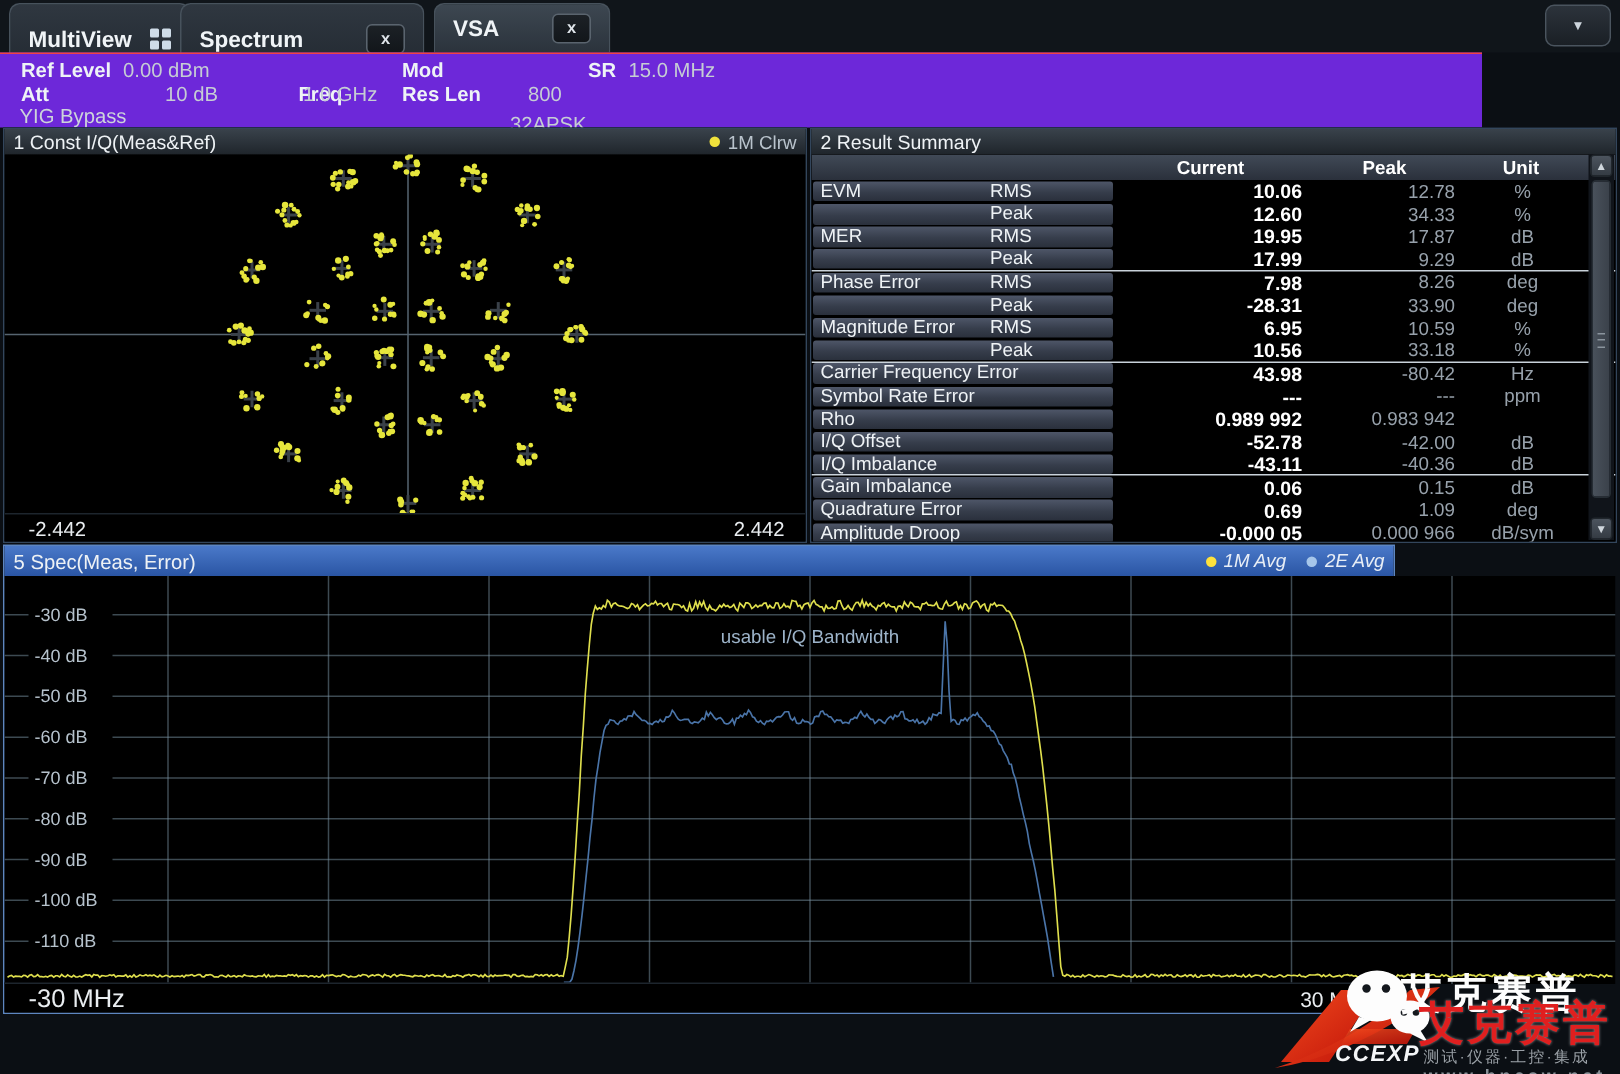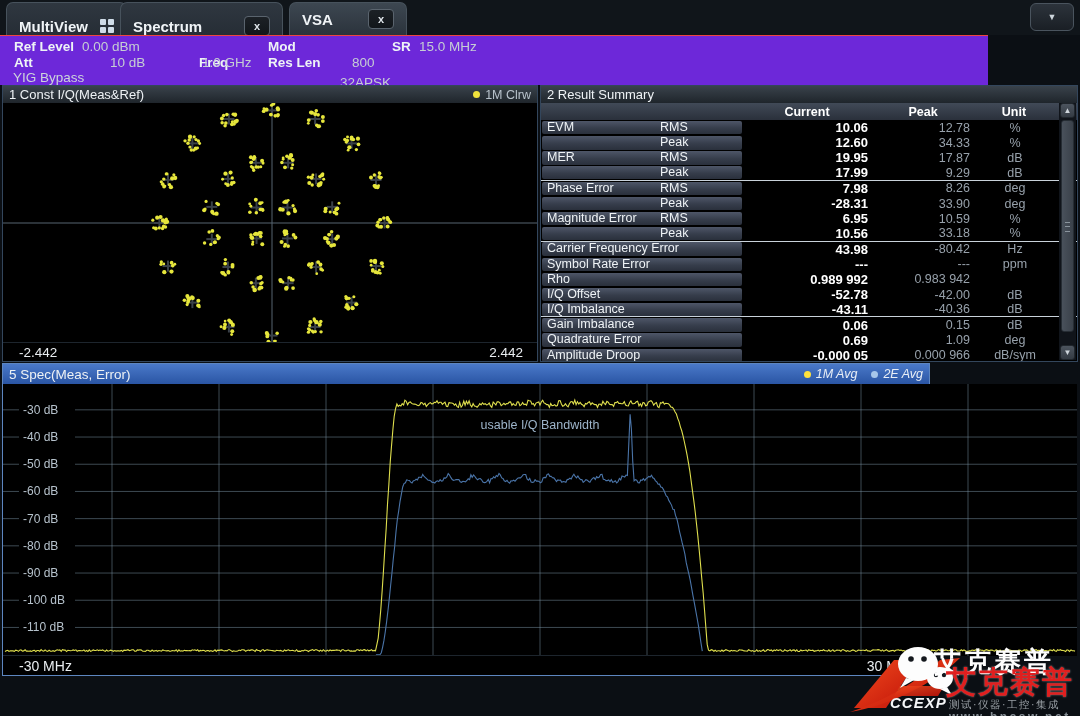--- a/index.html
+++ b/index.html
@@ -794,21 +794,21 @@
         <rect x="16" y="209.24" width="56" height="13" fill="#000"></rect>
         <text x="20" y="220.24" fill="#b6c2cc" font-size="12">-100 dB</text>
         <line x1="0" y1="243.44" x2="1074" y2="243.44" stroke="#7b93a4" stroke-width="1" opacity="0.5"></line>
         <rect x="16" y="236.44" width="56" height="13" fill="#000"></rect>
         <text x="20" y="247.44" fill="#b6c2cc" font-size="12">-110 dB</text>
         <polyline points="2.0,267.5 3.3,266.7 4.7,266.3 6.0,267.4 7.3,266.8 8.7,266.9 10.0,266.9 11.4,267.3 12.7,266.2 14.0,266.4 15.4,267.4 16.7,266.2 18.0,265.8 19.4,267.1 20.7,266.9 22.1,265.8 23.4,267.1 24.7,267.1 26.1,267.3 27.4,266.9 28.7,267.4 30.1,266.6 31.4,266.3 32.8,267.5 34.1,266.5 35.4,266.5 36.8,267.3 38.1,265.6 39.4,266.8 40.8,267.2 42.1,265.9 43.5,266.9 44.8,267.4 46.1,266.2 47.5,267.3 48.8,267.3 50.1,266.7 51.5,267.4 52.8,266.5 54.2,265.8 55.5,266.2 56.8,265.9 58.2,267.3 59.5,265.6 60.8,266.1 62.2,266.0 63.5,267.5 64.9,266.4 66.2,266.5 67.5,266.8 68.9,266.5 70.2,265.9 71.5,266.4 72.9,265.8 74.2,267.3 75.6,266.5 76.9,266.6 78.2,266.7 79.6,266.7 80.9,265.9 82.2,267.4 83.6,266.5 84.9,267.4 86.3,265.8 87.6,267.4 88.9,266.8 90.3,265.9 91.6,266.5 92.9,266.5 94.3,265.8 95.6,266.6 97.0,266.1 98.3,266.5 99.6,265.9 101.0,266.8 102.3,267.4 103.6,266.1 105.0,267.2 106.3,266.8 107.7,266.2 109.0,266.6 110.3,267.3 111.7,266.5 113.0,267.1 114.3,266.9 115.7,266.7 117.0,267.1 118.4,266.3 119.7,267.4 121.0,266.1 122.4,266.4 123.7,266.1 125.0,265.7 126.4,266.7 127.7,266.3 129.1,265.7 130.4,265.7 131.7,267.1 133.1,267.2 134.4,265.9 135.7,266.1 137.1,265.7 138.4,266.1 139.8,267.3 141.1,267.2 142.4,267.4 143.8,266.3 145.1,266.2 146.4,266.9 147.8,267.3 149.1,266.0 150.5,267.1 151.8,266.9 153.1,266.4 154.5,267.3 155.8,266.6 157.1,266.7 158.5,267.2 159.8,265.9 161.2,266.5 162.5,266.7 163.8,266.9 165.2,266.6 166.5,267.1 167.8,267.2 169.2,266.5 170.5,266.7 171.9,266.9 173.2,265.7 174.5,267.5 175.9,265.8 177.2,267.2 178.5,266.8 179.9,267.1 181.2,266.3 182.6,266.6 183.9,266.6 185.2,266.8 186.6,266.6 187.9,266.9 189.2,265.8 190.6,266.2 191.9,265.8 193.3,266.7 194.6,265.8 195.9,267.2 197.3,266.4 198.6,266.7 199.9,266.4 201.3,266.5 202.6,267.4 204.0,266.6 205.3,266.5 206.6,267.3 208.0,266.6 209.3,267.4 210.6,267.1 212.0,265.8 213.3,267.4 214.7,266.2 216.0,266.4 217.3,266.1 218.7,265.9 220.0,266.5 221.3,267.0 222.7,266.5 224.0,266.9 225.4,265.7 226.7,265.8 228.0,266.6 229.4,267.5 230.7,266.8 232.0,267.2 233.4,267.3 234.7,267.1 236.1,266.1 237.4,266.7 238.7,265.7 240.1,265.8 241.4,266.1 242.7,267.3 244.1,266.4 245.4,266.0 246.8,266.6 248.1,265.9 249.4,265.8 250.8,266.4 252.1,267.4 253.4,265.6 254.8,266.5 256.1,266.5 257.5,267.5 258.8,266.1 260.1,265.6 261.5,267.0 262.8,266.3 264.1,265.8 265.5,266.1 266.8,266.2 268.2,266.5 269.5,266.6 270.8,266.9 272.2,267.2 273.5,266.3 274.8,266.5 276.2,266.8 277.5,266.4 278.9,267.0 280.2,267.4 281.5,266.0 282.9,266.8 284.2,266.2 285.5,265.8 286.9,266.7 288.2,266.5 289.6,266.4 290.9,266.8 292.2,267.1 293.6,265.7 294.9,267.3 296.2,267.1 297.6,267.4 298.9,266.5 300.3,266.9 301.6,266.0 302.9,266.3 304.3,266.7 305.6,267.5 306.9,266.4 308.3,266.1 309.6,265.6 311.0,266.6 312.3,265.8 313.6,265.8 315.0,266.4 316.3,267.2 317.6,266.1 319.0,267.3 320.3,265.7 321.7,267.0 323.0,267.1 324.3,266.1 325.7,267.1 327.0,266.0 328.3,266.6 329.7,266.4 331.0,266.4 332.4,266.3 333.7,265.9 335.0,266.2 336.4,266.2 337.7,267.5 339.0,265.7 340.4,265.7 341.7,266.8 343.1,266.9 344.4,266.3 345.7,266.1 347.1,267.1 348.4,266.9 349.7,267.2 351.1,266.9 352.4,267.2 353.8,265.7 355.1,265.8 356.4,266.6 357.8,265.8 359.1,266.7 360.4,265.9 361.8,265.7 363.1,266.9 364.5,265.9 365.8,266.8 367.1,266.4 368.5,265.7 369.8,266.9 371.1,266.4 372.5,266.8 373.8,260.9 375.2,254.1 376.5,240.5 377.8,225.4 379.2,206.1 380.5,186.5 381.8,165.3 383.2,144.3 384.5,120.2 385.9,100.0 387.2,78.5 388.5,62.1 389.9,45.5 391.2,32.3 392.5,24.8 393.9,20.0 395.2,22.3 396.6,21.2 397.9,22.0 399.2,19.7 400.6,20.9 401.9,16.2 403.2,17.4 404.6,20.8 405.9,18.4 407.3,17.9 408.6,19.4 409.9,20.0 411.3,20.1 412.6,20.3 413.9,21.0 415.3,21.7 416.6,21.1 418.0,18.4 419.3,18.9 420.6,20.7 422.0,19.2 423.3,22.4 424.6,20.9 426.0,19.4 427.3,18.6 428.7,19.9 430.0,19.7 431.3,18.3 432.7,18.6 434.0,16.8 435.3,19.3 436.7,18.3 438.0,18.3 439.4,20.4 440.7,19.1 442.0,18.2 443.4,22.2 444.7,22.5 446.0,18.7 447.4,18.9 448.7,19.0 450.1,19.5 451.4,21.1 452.7,19.9 454.1,22.7 455.4,23.4 456.7,18.4 458.1,23.1 459.4,21.5 460.8,17.1 462.1,21.2 463.4,17.2 464.8,20.0 466.1,16.9 467.4,21.0 468.8,22.9 470.1,19.6 471.5,22.0 472.8,22.3 474.1,23.2 475.5,21.7 476.8,19.6 478.1,20.8 479.5,18.8 480.8,20.3 482.2,19.7 483.5,21.0 484.8,20.6 486.2,19.0 487.5,21.9 488.8,23.3 490.2,18.1 491.5,19.4 492.9,21.0 494.2,17.9 495.5,17.9 496.9,18.9 498.2,21.7 499.5,20.7 500.9,19.3 502.2,20.7 503.6,19.6 504.9,19.7 506.2,18.1 507.6,17.9 508.9,21.4 510.2,19.6 511.6,21.1 512.9,21.3 514.3,17.9 515.6,18.0 516.9,21.7 518.3,20.7 519.6,18.5 520.9,20.5 522.3,20.1 523.6,21.3 525.0,16.3 526.3,16.7 527.6,16.9 529.0,20.2 530.3,19.5 531.6,21.9 533.0,19.1 534.3,18.4 535.7,18.0 537.0,21.0 538.3,18.0 539.7,16.3 541.0,18.9 542.3,19.5 543.7,20.6 545.0,20.6 546.4,23.3 547.7,19.6 549.0,21.6 550.4,21.5 551.7,20.6 553.0,22.0 554.4,21.5 555.7,16.7 557.1,16.5 558.4,20.0 559.7,22.2 561.1,21.5 562.4,19.7 563.7,21.6 565.1,22.8 566.4,19.7 567.8,17.7 569.1,17.6 570.4,20.0 571.8,16.1 573.1,20.6 574.4,17.6 575.8,20.0 577.1,18.3 578.5,20.2 579.8,20.9 581.1,22.6 582.5,19.5 583.8,20.1 585.1,18.5 586.5,17.7 587.8,20.6 589.2,18.8 590.5,20.1 591.8,20.6 593.2,20.5 594.5,23.3 595.8,20.2 597.2,20.0 598.5,21.5 599.9,17.3 601.2,19.3 602.5,20.5 603.9,17.4 605.2,18.2 606.5,20.3 607.9,20.6 609.2,20.5 610.6,22.4 611.9,18.5 613.2,18.6 614.6,17.6 615.9,19.5 617.2,19.4 618.6,19.7 619.9,19.6 621.3,17.6 622.6,21.1 623.9,21.8 625.3,22.0 626.6,18.7 627.9,16.8 629.3,19.8 630.6,19.8 632.0,19.2 633.3,17.8 634.6,17.2 636.0,21.9 637.3,19.8 638.6,22.3 640.0,18.5 641.3,18.9 642.7,21.8 644.0,21.3 645.3,18.1 646.7,17.2 648.0,16.7 649.3,18.1 650.7,21.2 652.0,19.4 653.4,18.6 654.7,22.7 656.0,23.6 657.4,18.8 658.7,19.2 660.0,17.9 661.4,20.2 662.7,19.4 664.1,19.5 665.4,19.7 666.7,21.1 668.1,23.3 669.4,23.3 670.7,25.0 672.1,28.1 673.4,30.0 674.8,34.6 676.1,37.8 677.4,42.8 678.8,47.0 680.1,52.1 681.4,58.0 682.8,64.7 684.1,71.2 685.5,79.1 686.8,87.0 688.1,96.8 689.5,107.1 690.8,116.6 692.1,127.0 693.5,139.8 694.8,151.9 696.2,166.0 697.5,180.1 698.8,194.8 700.2,209.2 701.5,225.8 702.8,242.7 704.2,260.4 705.5,266.2 706.9,266.9 708.2,265.7 709.5,266.1 710.9,267.2 712.2,266.2 713.5,267.4 714.9,266.8 716.2,266.8 717.6,267.3 718.9,266.0 720.2,267.2 721.6,266.4 722.9,265.7 724.2,266.2 725.6,266.8 726.9,267.3 728.3,266.3 729.6,267.0 730.9,266.5 732.3,266.7 733.6,267.2 734.9,267.0 736.3,265.9 737.6,266.0 739.0,266.1 740.3,266.6 741.6,266.9 743.0,267.0 744.3,267.2 745.6,265.8 747.0,266.6 748.3,267.1 749.7,266.6 751.0,267.4 752.3,267.3 753.7,265.8 755.0,267.4 756.3,266.6 757.7,267.3 759.0,266.7 760.4,265.8 761.7,267.4 763.0,267.0 764.4,265.6 765.7,265.7 767.0,266.6 768.4,266.0 769.7,267.3 771.1,266.0 772.4,266.7 773.7,265.6 775.1,266.6 776.4,266.0 777.7,265.9 779.1,267.3 780.4,267.3 781.8,265.8 783.1,266.6 784.4,267.1 785.8,266.6 787.1,265.8 788.4,267.1 789.8,266.1 791.1,265.9 792.5,267.2 793.8,265.9 795.1,267.5 796.5,267.4 797.8,266.0 799.1,266.8 800.5,266.5 801.8,266.3 803.2,266.0 804.5,267.3 805.8,265.7 807.2,266.4 808.5,266.5 809.8,266.2 811.2,267.3 812.5,266.9 813.9,266.7 815.2,266.1 816.5,267.1 817.9,266.3 819.2,266.7 820.5,265.7 821.9,266.8 823.2,266.7 824.6,267.2 825.9,265.8 827.2,267.4 828.6,266.8 829.9,265.7 831.2,267.3 832.6,266.7 833.9,266.1 835.3,266.2 836.6,266.3 837.9,267.3 839.3,265.7 840.6,265.7 841.9,266.6 843.3,267.3 844.6,266.6 846.0,267.3 847.3,267.3 848.6,266.6 850.0,265.9 851.3,266.4 852.6,267.3 854.0,267.0 855.3,266.1 856.7,266.2 858.0,266.5 859.3,266.2 860.7,266.3 862.0,266.7 863.3,265.7 864.7,267.0 866.0,266.9 867.4,267.4 868.7,266.6 870.0,265.9 871.4,266.0 872.7,266.0 874.0,265.9 875.4,265.6 876.7,265.9 878.1,267.1 879.4,265.9 880.7,267.1 882.1,266.5 883.4,265.7 884.7,266.8 886.1,267.3 887.4,266.9 888.8,266.6 890.1,266.3 891.4,267.3 892.8,266.2 894.1,266.0 895.4,265.8 896.8,266.4 898.1,266.1 899.5,266.8 900.8,266.5 902.1,267.3 903.5,267.0 904.8,267.4 906.1,267.5 907.5,267.3 908.8,267.2 910.2,267.3 911.5,265.7 912.8,265.8 914.2,265.9 915.5,266.5 916.8,266.8 918.2,265.8 919.5,266.7 920.9,266.6 922.2,267.2 923.5,265.8 924.9,265.9 926.2,266.9 927.5,267.5 928.9,265.9 930.2,266.6 931.6,266.3 932.9,267.2 934.2,266.5 935.6,265.6 936.9,266.3 938.2,266.0 939.6,265.7 940.9,266.8 942.3,265.9 943.6,266.1 944.9,266.8 946.3,266.7 947.6,265.9 948.9,267.0 950.3,266.3 951.6,265.8 953.0,265.8 954.3,267.0 955.6,267.0 957.0,267.0 958.3,265.8 959.6,266.8 961.0,266.0 962.3,266.7 963.7,267.5 965.0,267.4 966.3,266.7 967.7,266.9 969.0,266.0 970.3,266.4 971.7,266.4 973.0,265.7 974.4,266.4 975.7,266.8 977.0,265.8 978.4,266.2 979.7,266.2 981.0,267.2 982.4,266.0 983.7,265.6 985.1,266.4 986.4,266.6 987.7,266.0 989.1,266.1 990.4,266.7 991.7,267.1 993.1,265.7 994.4,266.4 995.8,267.3 997.1,266.1 998.4,267.5 999.8,267.0 1001.1,266.7 1002.4,266.7 1003.8,266.0 1005.1,266.5 1006.5,266.0 1007.8,266.2 1009.1,266.9 1010.5,266.7 1011.8,266.7 1013.1,266.9 1014.5,267.1 1015.8,266.1 1017.2,266.3 1018.5,267.4 1019.8,266.7 1021.2,265.9 1022.5,266.1 1023.8,265.9 1025.2,267.1 1026.5,267.5 1027.9,266.6 1029.2,267.3 1030.5,266.6 1031.9,266.0 1033.2,265.6 1034.5,266.6 1035.9,266.4 1037.2,266.5 1038.6,266.3 1039.9,265.7 1041.2,267.0 1042.6,266.6 1043.9,266.8 1045.2,267.2 1046.6,266.1 1047.9,266.1 1049.3,266.8 1050.6,265.6 1051.9,266.7 1053.3,267.4 1054.6,265.8 1055.9,266.4 1057.3,265.7 1058.6,266.4 1060.0,266.5 1061.3,266.7 1062.6,267.5 1064.0,265.8 1065.3,266.3 1066.6,267.4 1068.0,265.9 1069.3,266.7 1070.7,266.7 1072.0,267.1" fill="none" stroke="#dfdf4d" stroke-width="1.1"></polyline>
         <polyline points="372.9,270.8 374.3,270.8 375.6,270.8 376.9,270.8 378.3,268.7 379.6,263.3 381.0,256.2 382.3,247.7 383.6,237.9 385.0,226.2 386.3,214.6 387.6,201.7 389.0,188.5 390.3,174.7 391.7,162.2 393.0,147.8 394.3,135.7 395.7,126.8 397.0,117.6 398.3,110.6 399.7,103.0 401.0,99.6 402.4,98.8 403.7,95.8 405.0,96.2 406.4,96.5 407.7,98.1 409.0,98.9 410.4,96.8 411.7,96.6 413.1,95.2 414.4,95.9 415.7,93.3 417.1,93.2 418.4,93.6 419.7,90.4 421.1,92.5 422.4,93.6 423.8,94.9 425.1,96.3 426.4,96.2 427.8,96.9 429.1,98.4 430.4,98.3 431.8,99.0 433.1,97.5 434.5,96.8 435.8,97.6 437.1,95.7 438.5,97.2 439.8,96.8 441.1,93.9 442.5,94.1 443.8,93.0 445.2,89.5 446.5,91.1 447.8,93.4 449.2,95.5 450.5,96.3 451.8,96.0 453.2,95.6 454.5,95.6 455.9,95.5 457.2,97.8 458.5,98.3 459.9,97.3 461.2,97.5 462.5,97.9 463.9,96.5 465.2,94.8 466.6,95.7 467.9,90.7 469.2,93.3 470.6,90.9 471.9,92.5 473.2,94.4 474.6,95.8 475.9,94.8 477.3,94.5 478.6,95.8 479.9,98.0 481.3,98.6 482.6,98.5 483.9,97.4 485.3,95.4 486.6,98.9 488.0,94.7 489.3,94.8 490.6,92.8 492.0,94.0 493.3,91.6 494.6,92.5 496.0,89.4 497.3,90.9 498.7,93.9 500.0,94.5 501.3,96.8 502.7,97.6 504.0,96.4 505.3,98.1 506.7,99.1 508.0,96.8 509.4,97.0 510.7,96.1 512.0,97.2 513.4,95.6 514.7,94.2 516.0,93.8 517.4,93.9 518.7,92.7 520.1,90.7 521.4,90.5 522.7,90.5 524.1,95.0 525.4,96.2 526.7,94.4 528.1,98.0 529.4,98.4 530.8,98.0 532.1,95.7 533.4,97.1 534.8,97.0 536.1,97.4 537.4,98.8 538.8,98.0 540.1,93.9 541.5,93.4 542.8,93.7 544.1,90.4 545.5,90.0 546.8,92.3 548.1,92.2 549.5,93.8 550.8,93.9 552.2,95.7 553.5,97.5 554.8,95.9 556.2,96.2 557.5,96.1 558.8,98.2 560.2,97.6 561.5,97.7 562.9,98.3 564.2,95.6 565.5,95.4 566.9,94.2 568.2,94.9 569.5,92.2 570.9,90.2 572.2,92.5 573.6,93.9 574.9,92.0 576.2,94.1 577.6,95.6 578.9,95.5 580.2,98.3 581.6,97.1 582.9,95.7 584.3,96.2 585.6,97.5 586.9,98.2 588.3,95.8 589.6,94.4 590.9,93.6 592.3,95.5 593.6,92.7 595.0,93.8 596.3,93.1 597.6,90.5 599.0,90.4 600.3,95.2 601.6,95.4 603.0,96.6 604.3,96.6 605.7,95.9 607.0,97.6 608.3,95.6 609.7,98.3 611.0,97.7 612.3,96.8 613.7,98.8 615.0,97.6 616.4,94.5 617.7,95.9 619.0,92.0 620.4,92.6 621.7,93.0 623.0,91.1 624.4,91.6 625.7,62.0 627.1,30.2 628.4,45.0 629.7,76.8 631.1,96.8 632.4,95.7 633.7,96.2 635.1,98.7 636.4,98.9 637.8,95.9 639.1,96.4 640.4,94.7 641.8,96.6 643.1,94.6 644.4,93.8 645.8,92.4 647.1,93.0 648.5,91.2 649.8,93.8 651.1,94.5 652.5,96.8 653.8,97.9 655.1,100.2 656.5,100.0 657.8,103.0 659.2,103.5 660.5,105.6 661.8,108.5 663.2,112.0 664.5,112.8 665.8,116.4 667.2,118.8 668.5,121.1 669.9,125.3 671.2,125.5 672.5,131.4 673.9,135.0 675.2,140.6 676.5,147.3 677.9,153.1 679.2,158.9 680.6,164.4 681.9,170.2 683.2,178.4 684.6,184.6 685.9,190.0 687.2,196.2 688.6,203.8 689.9,211.3 691.3,218.6 692.6,225.9 693.9,233.0 695.3,240.9 696.6,249.6 697.9,258.3 699.3,267.2" fill="none" stroke="#4a74a8" stroke-width="1.1"></polyline>
         <text x="537" y="44.88" fill="#9db4ca" font-size="12.5" text-anchor="middle">usable I/Q Bandwidth</text>
       </svg>
     <div class="scale-strip" style="height:19px;">
-      <span style="font-size:14px;">-30 MHz</span>
+      <span style="font-size:17px;">-30 MHz</span>
       <span style="font-size:14px;">30 MHz</span>
     </div>
   </div>
 
   <div class="wm">
     <svg width="232" height="78" style="position:absolute;left:0;top:0;">
       <defs>
         <linearGradient id="redg" x1="0" y1="0" x2="1" y2="1">
           <stop offset="0" stop-color="#f04a1e"></stop>
             <stop offset="1" stop-color="#c01208"></stop>

